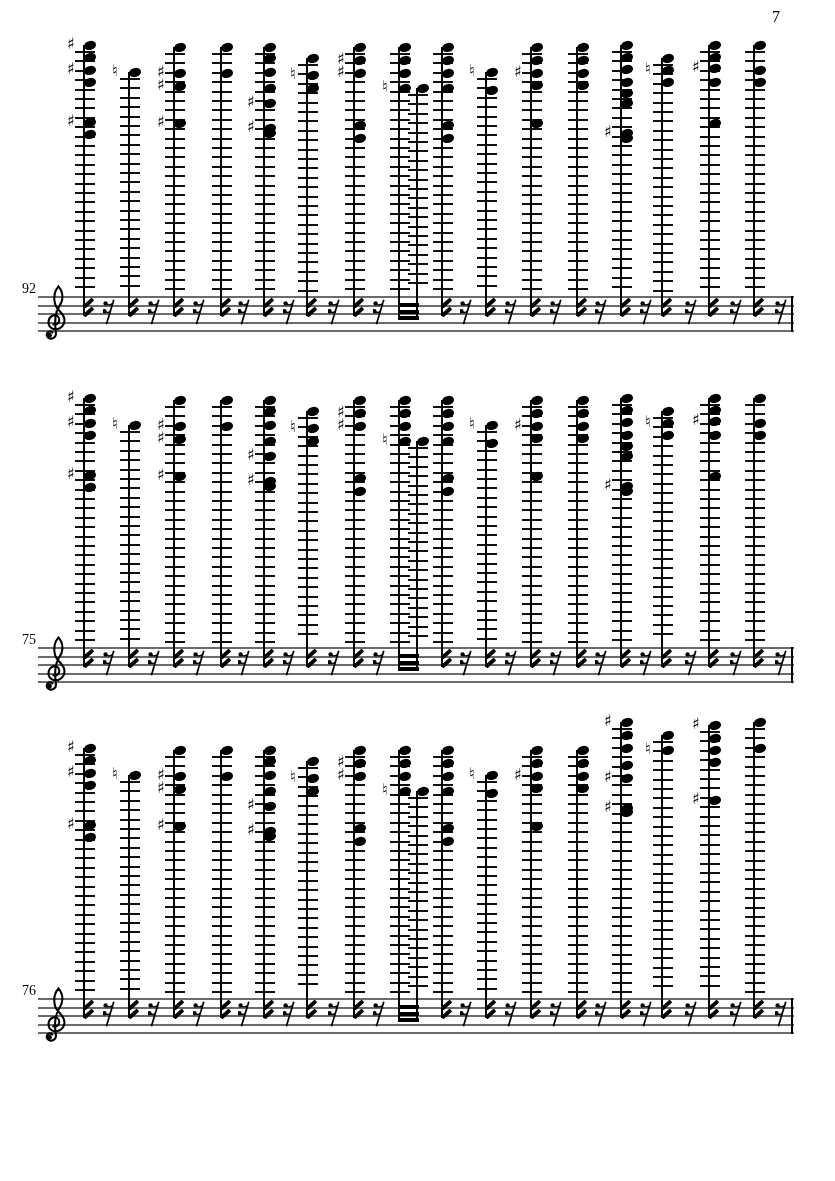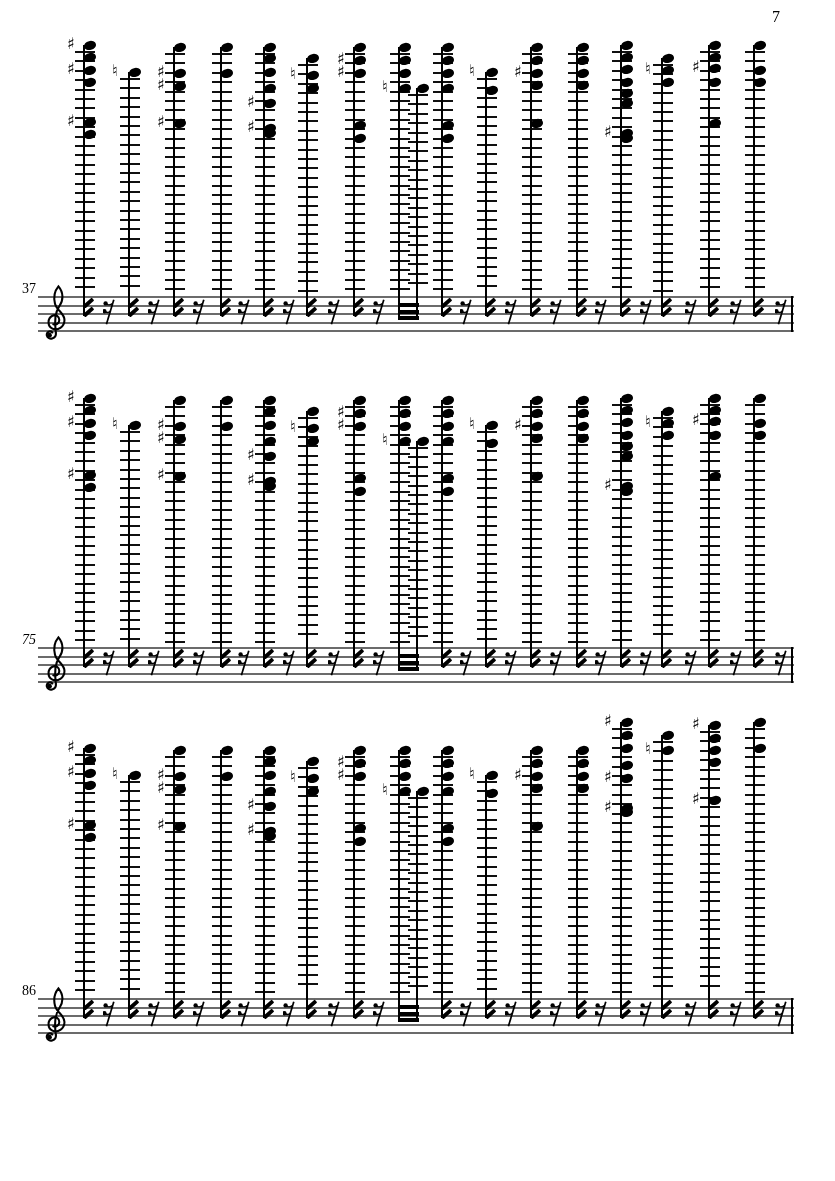--- a/index.html
+++ b/index.html
@@ -26,21 +26,21 @@
 
 <div id="score-page">
   <div class="page-number" style="left:772px;top:8px;">7</div>
   <div id="canvas">
       <div class="staff-line" style="left: 38px; top: 296px; width: 756px;"></div>
       <div class="staff-line" style="left: 38px; top: 304.5px; width: 756px;"></div>
       <div class="staff-line" style="left: 38px; top: 313px; width: 756px;"></div>
       <div class="staff-line" style="left: 38px; top: 321.5px; width: 756px;"></div>
       <div class="staff-line" style="left: 38px; top: 330px; width: 756px;"></div>
       <div class="barline" style="left: 791px; top: 296px; height: 36px;"></div>
-      <div class="measure-number" style="left: 22px; top: 281px;">37</div>
+      <div class="measure-number" style="left: 22px; top: 281px;">92</div>
       <svg width="30" height="72" viewBox="0 0 30 72" class="clefsvg" style="left: 42px; top: 283px; width: 26px; height: 62px;">
         <g fill="none" stroke="#000" stroke-width="2.4" stroke-linecap="round">
           <path d="M16,58 C14,44 15,34 20,27 C25,20 25,11 19,4 C14,10 13,16 15,24 C17,32 26,35 26,43 C26,51 18,56 12,53 C6,50 6,41 12,38 C16,36 20,39 20,43 C20,47 16,49 13,48"></path>
           <path d="M16,58 C17,65 7,67 5.5,61 C4.8,57 9,54.6 12,57.4"></path>
         </g>
         <circle cx="8.6" cy="60.6" r="2.8" fill="#000"></circle>
       </svg>
       <div class="ledger" style="left: 75px; top: 51px; width: 20px;"></div>
       <div class="ledger" style="left: 75px; top: 60.4px; width: 20px;"></div>
       <div class="ledger" style="left: 75px; top: 69.8px; width: 20px;"></div>
@@ -741,21 +741,21 @@
       </svg>
       <div class="beam" style="left: 398px; top: 303px; width: 21px;"></div>
       <div class="beam" style="left: 398px; top: 309.5px; width: 21px;"></div>
       <div class="beam" style="left: 398px; top: 316px; width: 21px;"></div>
       <div class="staff-line" style="left: 38px; top: 647px; width: 756px;"></div>
       <div class="staff-line" style="left: 38px; top: 655.5px; width: 756px;"></div>
       <div class="staff-line" style="left: 38px; top: 664px; width: 756px;"></div>
       <div class="staff-line" style="left: 38px; top: 672.5px; width: 756px;"></div>
       <div class="staff-line" style="left: 38px; top: 681px; width: 756px;"></div>
       <div class="barline" style="left: 791px; top: 647px; height: 36px;"></div>
-      <div class="measure-number" style="left: 22px; top: 632px; font-style: italic;">75</div>
+      <div class="measure-number" style="left: 22px; top: 632px;">75</div>
       <svg width="30" height="72" viewBox="0 0 30 72" class="clefsvg" style="left: 42px; top: 634px; width: 26px; height: 62px;">
         <g fill="none" stroke="#000" stroke-width="2.4" stroke-linecap="round">
           <path d="M16,58 C14,44 15,34 20,27 C25,20 25,11 19,4 C14,10 13,16 15,24 C17,32 26,35 26,43 C26,51 18,56 12,53 C6,50 6,41 12,38 C16,36 20,39 20,43 C20,47 16,49 13,48"></path>
           <path d="M16,58 C17,65 7,67 5.5,61 C4.8,57 9,54.6 12,57.4"></path>
         </g>
         <circle cx="8.6" cy="60.6" r="2.8" fill="#000"></circle>
       </svg>
       <div class="ledger" style="left: 75px; top: 404px; width: 20px;"></div>
       <div class="ledger" style="left: 75px; top: 413.4px; width: 20px;"></div>
       <div class="ledger" style="left: 75px; top: 422.8px; width: 20px;"></div>
@@ -1454,21 +1454,21 @@
       </svg>
       <div class="beam" style="left: 398px; top: 654px; width: 21px;"></div>
       <div class="beam" style="left: 398px; top: 660.5px; width: 21px;"></div>
       <div class="beam" style="left: 398px; top: 667px; width: 21px;"></div>
       <div class="staff-line" style="left: 38px; top: 998px; width: 756px;"></div>
       <div class="staff-line" style="left: 38px; top: 1006.5px; width: 756px;"></div>
       <div class="staff-line" style="left: 38px; top: 1015px; width: 756px;"></div>
       <div class="staff-line" style="left: 38px; top: 1023.5px; width: 756px;"></div>
       <div class="staff-line" style="left: 38px; top: 1032px; width: 756px;"></div>
       <div class="barline" style="left: 791px; top: 998px; height: 36px;"></div>
-      <div class="measure-number" style="left: 22px; top: 983px;">86</div>
+      <div class="measure-number" style="left: 22px; top: 983px;">76</div>
       <svg width="30" height="72" viewBox="0 0 30 72" class="clefsvg" style="left: 42px; top: 985px; width: 26px; height: 62px;">
         <g fill="none" stroke="#000" stroke-width="2.4" stroke-linecap="round">
           <path d="M16,58 C14,44 15,34 20,27 C25,20 25,11 19,4 C14,10 13,16 15,24 C17,32 26,35 26,43 C26,51 18,56 12,53 C6,50 6,41 12,38 C16,36 20,39 20,43 C20,47 16,49 13,48"></path>
           <path d="M16,58 C17,65 7,67 5.5,61 C4.8,57 9,54.6 12,57.4"></path>
         </g>
         <circle cx="8.6" cy="60.6" r="2.8" fill="#000"></circle>
       </svg>
       <div class="ledger" style="left: 75px; top: 754px; width: 20px;"></div>
       <div class="ledger" style="left: 75px; top: 763.4px; width: 20px;"></div>
       <div class="ledger" style="left: 75px; top: 772.8px; width: 20px;"></div>

